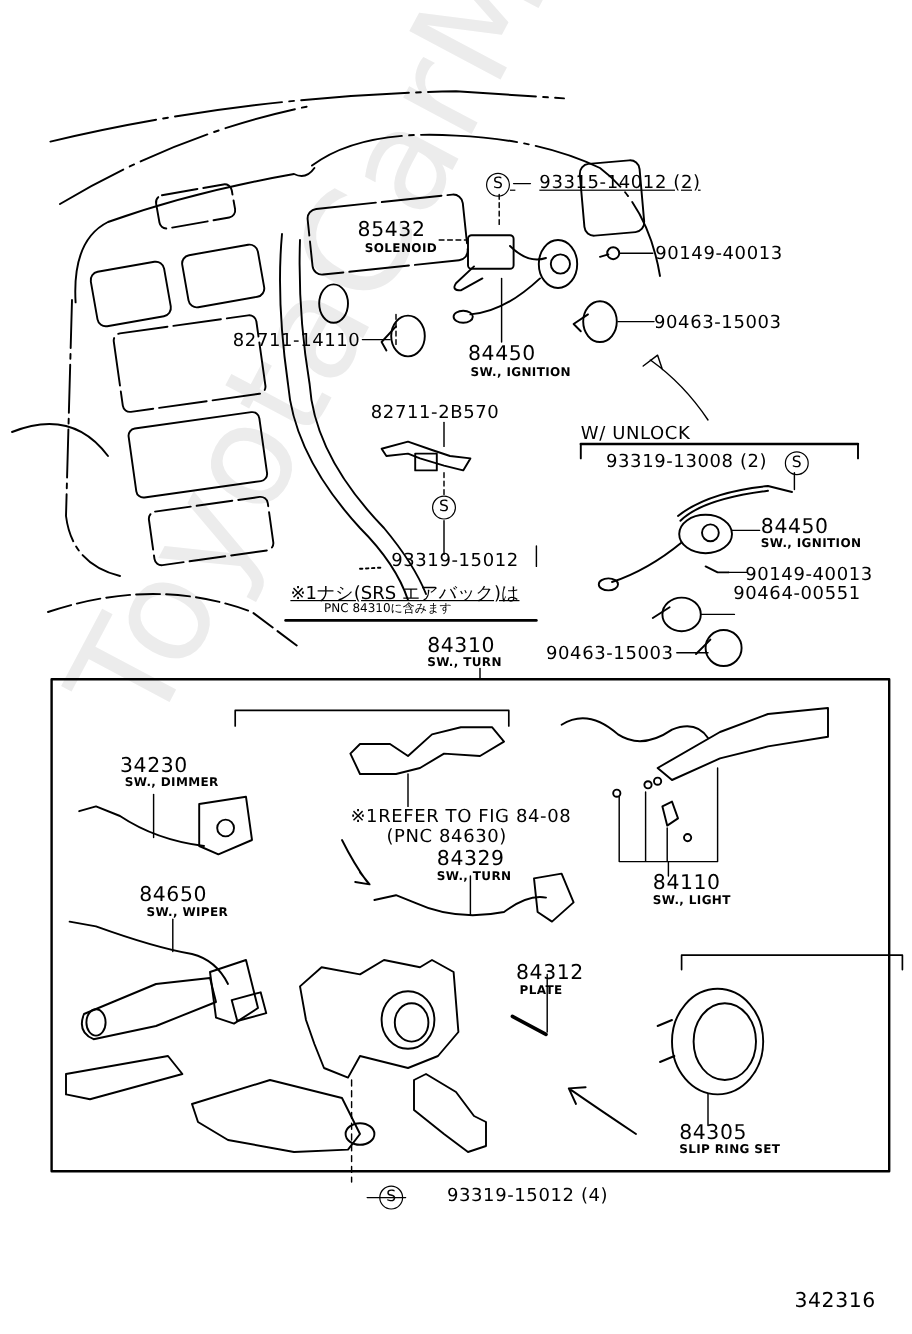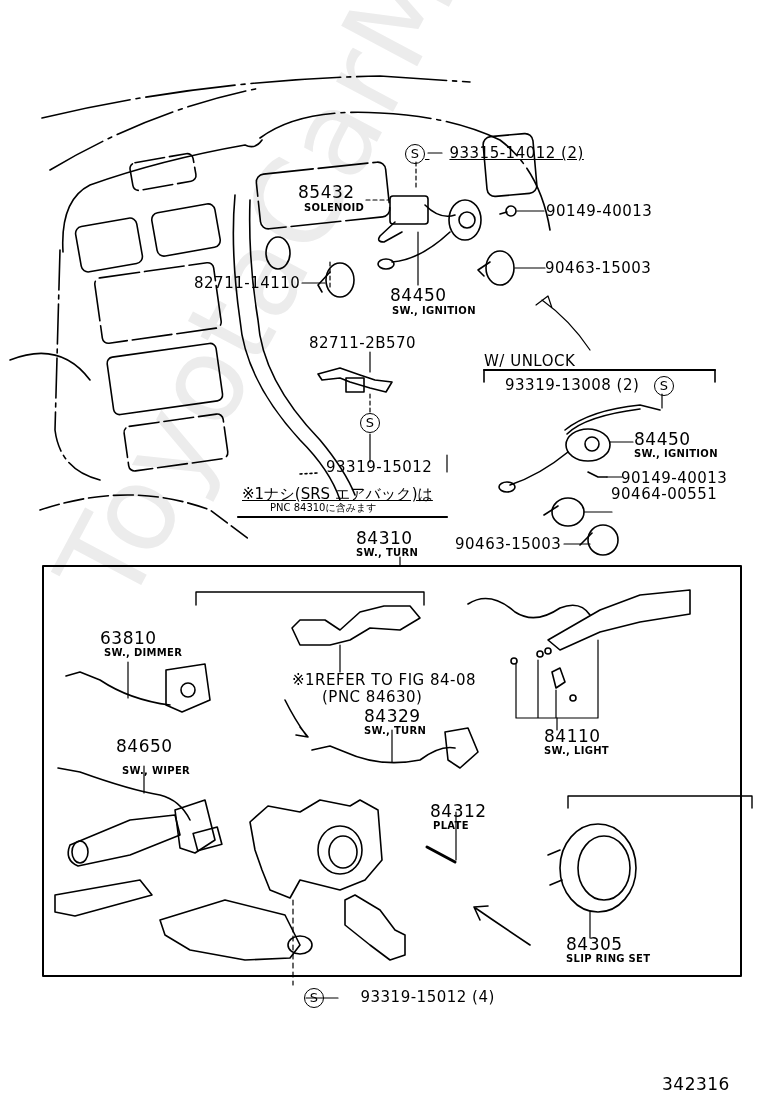--- a/index.html
+++ b/index.html
@@ -213,52 +213,52 @@
   <div class="jp">※1ナシ(SRS エアバック)は</div>
   <div class="jps" style="margin-left:28px;margin-top:1px;">PNC 84310に含みます</div>
 </div>
 
 <div class="lbl" style="left:356px;top:530px;">
   <div class="big">84310</div>
   <div class="sub" style="margin-top:1px;">SW., TURN</div>
 </div>
 
 <div class="lbl" style="left:100px;top:630px;">
-  <div class="big">63810</div>
+  <div class="big">34230</div>
   <div class="sub" style="margin-top:1px;margin-left:4px;">SW., DIMMER</div>
 </div>
 
 <div class="lbl pn" style="left:292px;top:673px;">
   <div>※1REFER TO FIG 84-08</div>
   <div style="margin-left:30px;margin-top:2px;">(PNC 84630)</div>
 </div>
 
 <div class="lbl" style="left:364px;top:708px;">
   <div class="big">84329</div>
   <div class="sub" style="margin-top:1px;">SW., TURN</div>
 </div>
 
 <div class="lbl" style="left:544px;top:728px;">
   <div class="big">84110</div>
   <div class="sub" style="margin-top:1px;">SW., LIGHT</div>
 </div>
 
 <div class="lbl" style="left:116px;top:738px;">
   <div class="big">84650</div>
-  <div class="sub" style="margin-top:11px;margin-left:6px;">SW., WIPER</div>
+  <div class="sub" style="margin-top:1px;margin-left:6px;">SW., WIPER</div>
 </div>
 
 <div class="lbl" style="left:430px;top:803px;">
   <div class="big">84312</div>
   <div class="sub" style="margin-top:1px;margin-left:3px;">PLATE</div>
 </div>
 
 <div class="lbl" style="left:566px;top:936px;">
   <div class="big">84305</div>
   <div class="sub" style="margin-top:1px;">SLIP RING SET</div>
 </div>
 
-<div class="lbl" style="left:284px;top:988px;padding-left:20px;">
+<div class="lbl" style="left:296px;top:988px;padding-left:20px;">
   <span class="sbadge">S</span>
   <span class="pn" style="margin-left:32px;">93319-15012 (4)</span>
 </div>
 
 <div class="lbl big" style="left:662px;top:1076px;">342316</div>
 
 </body></html>

